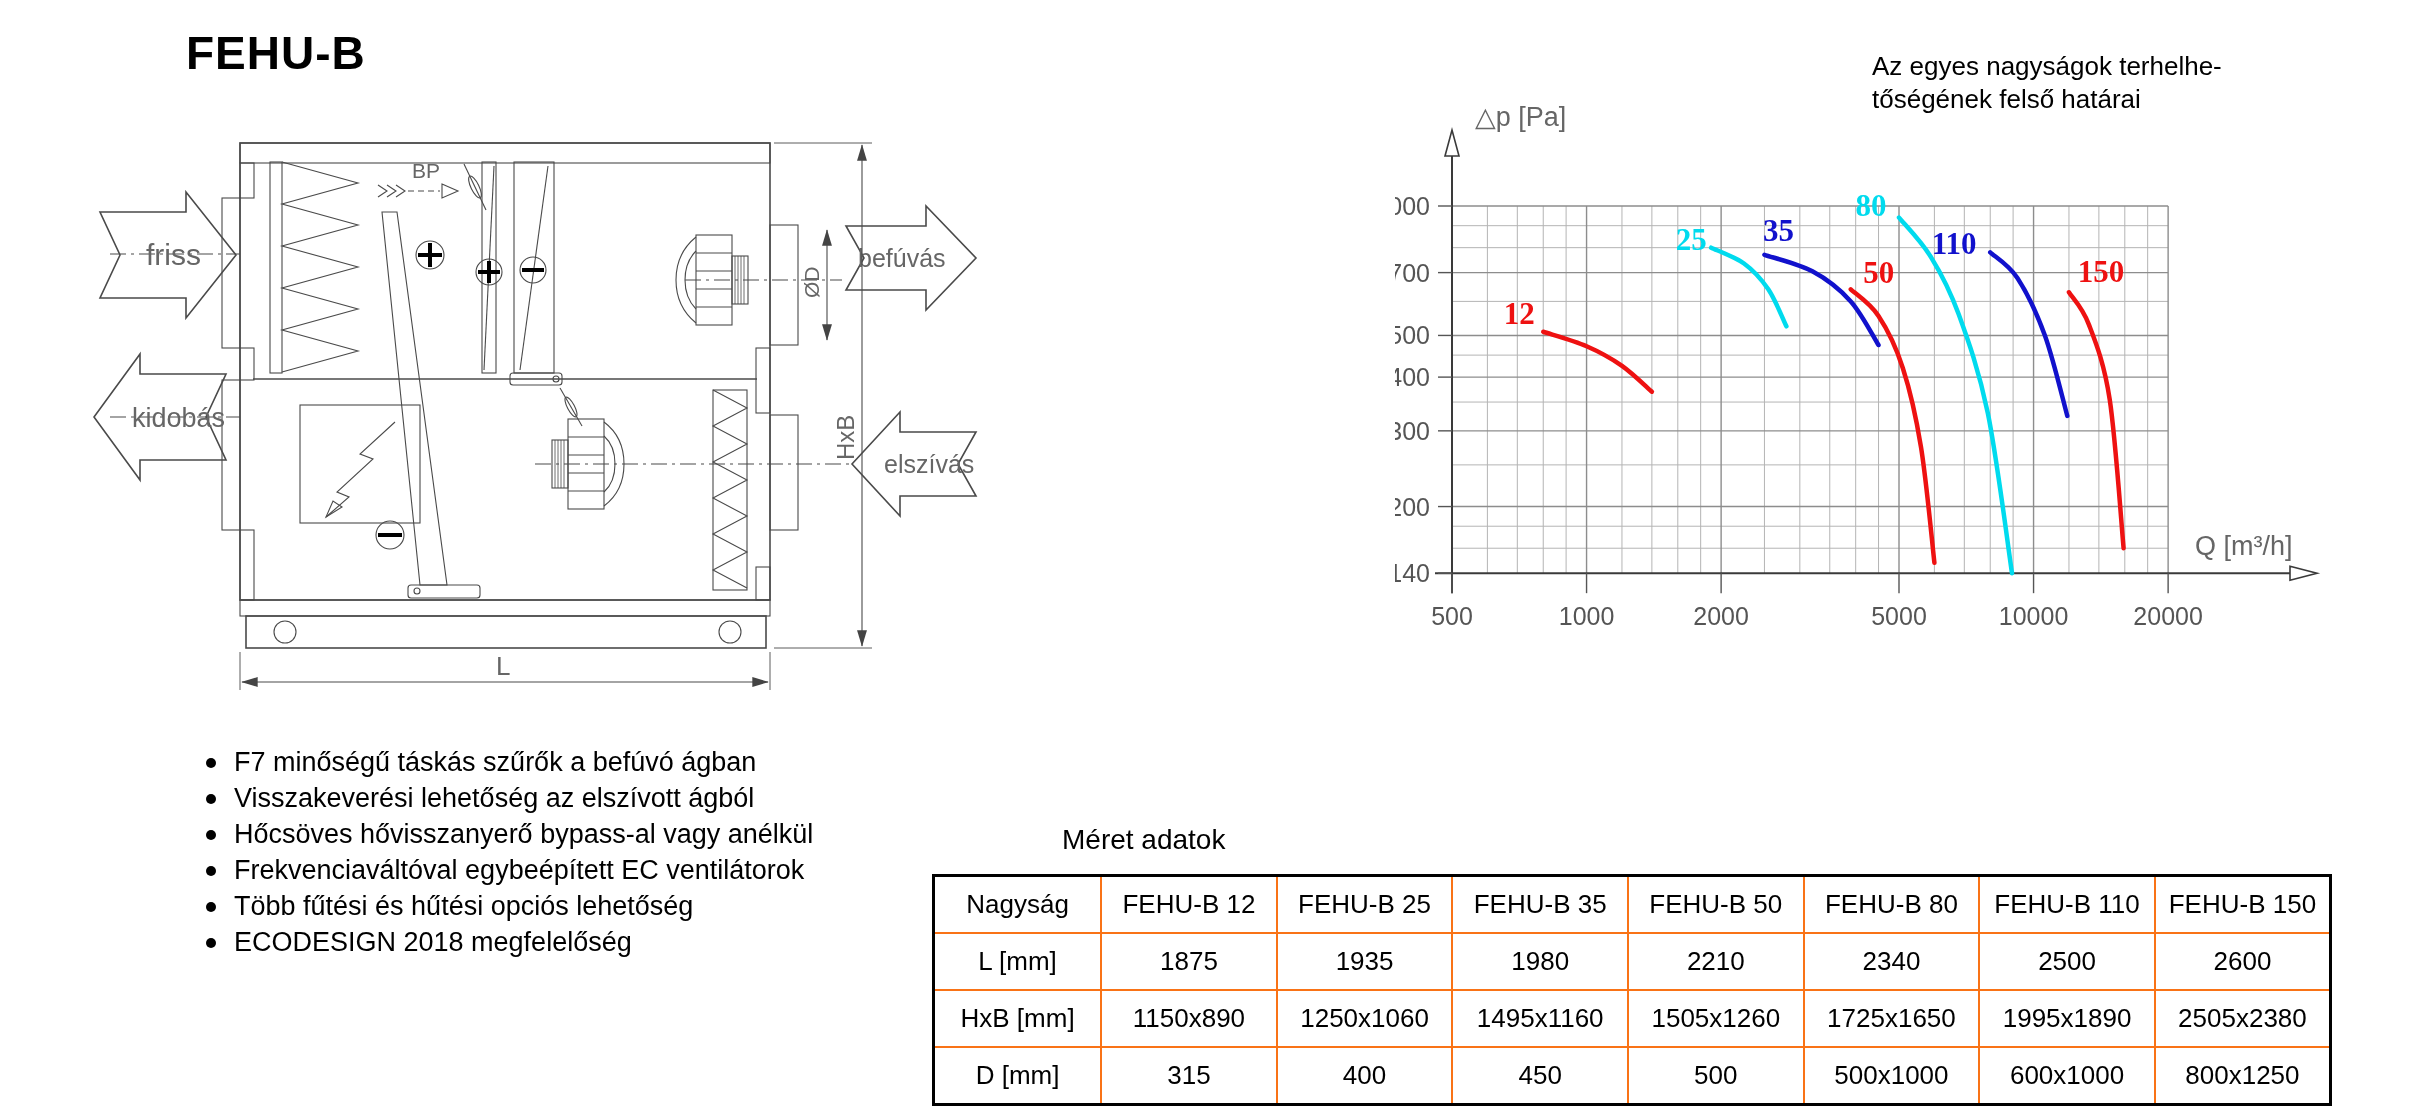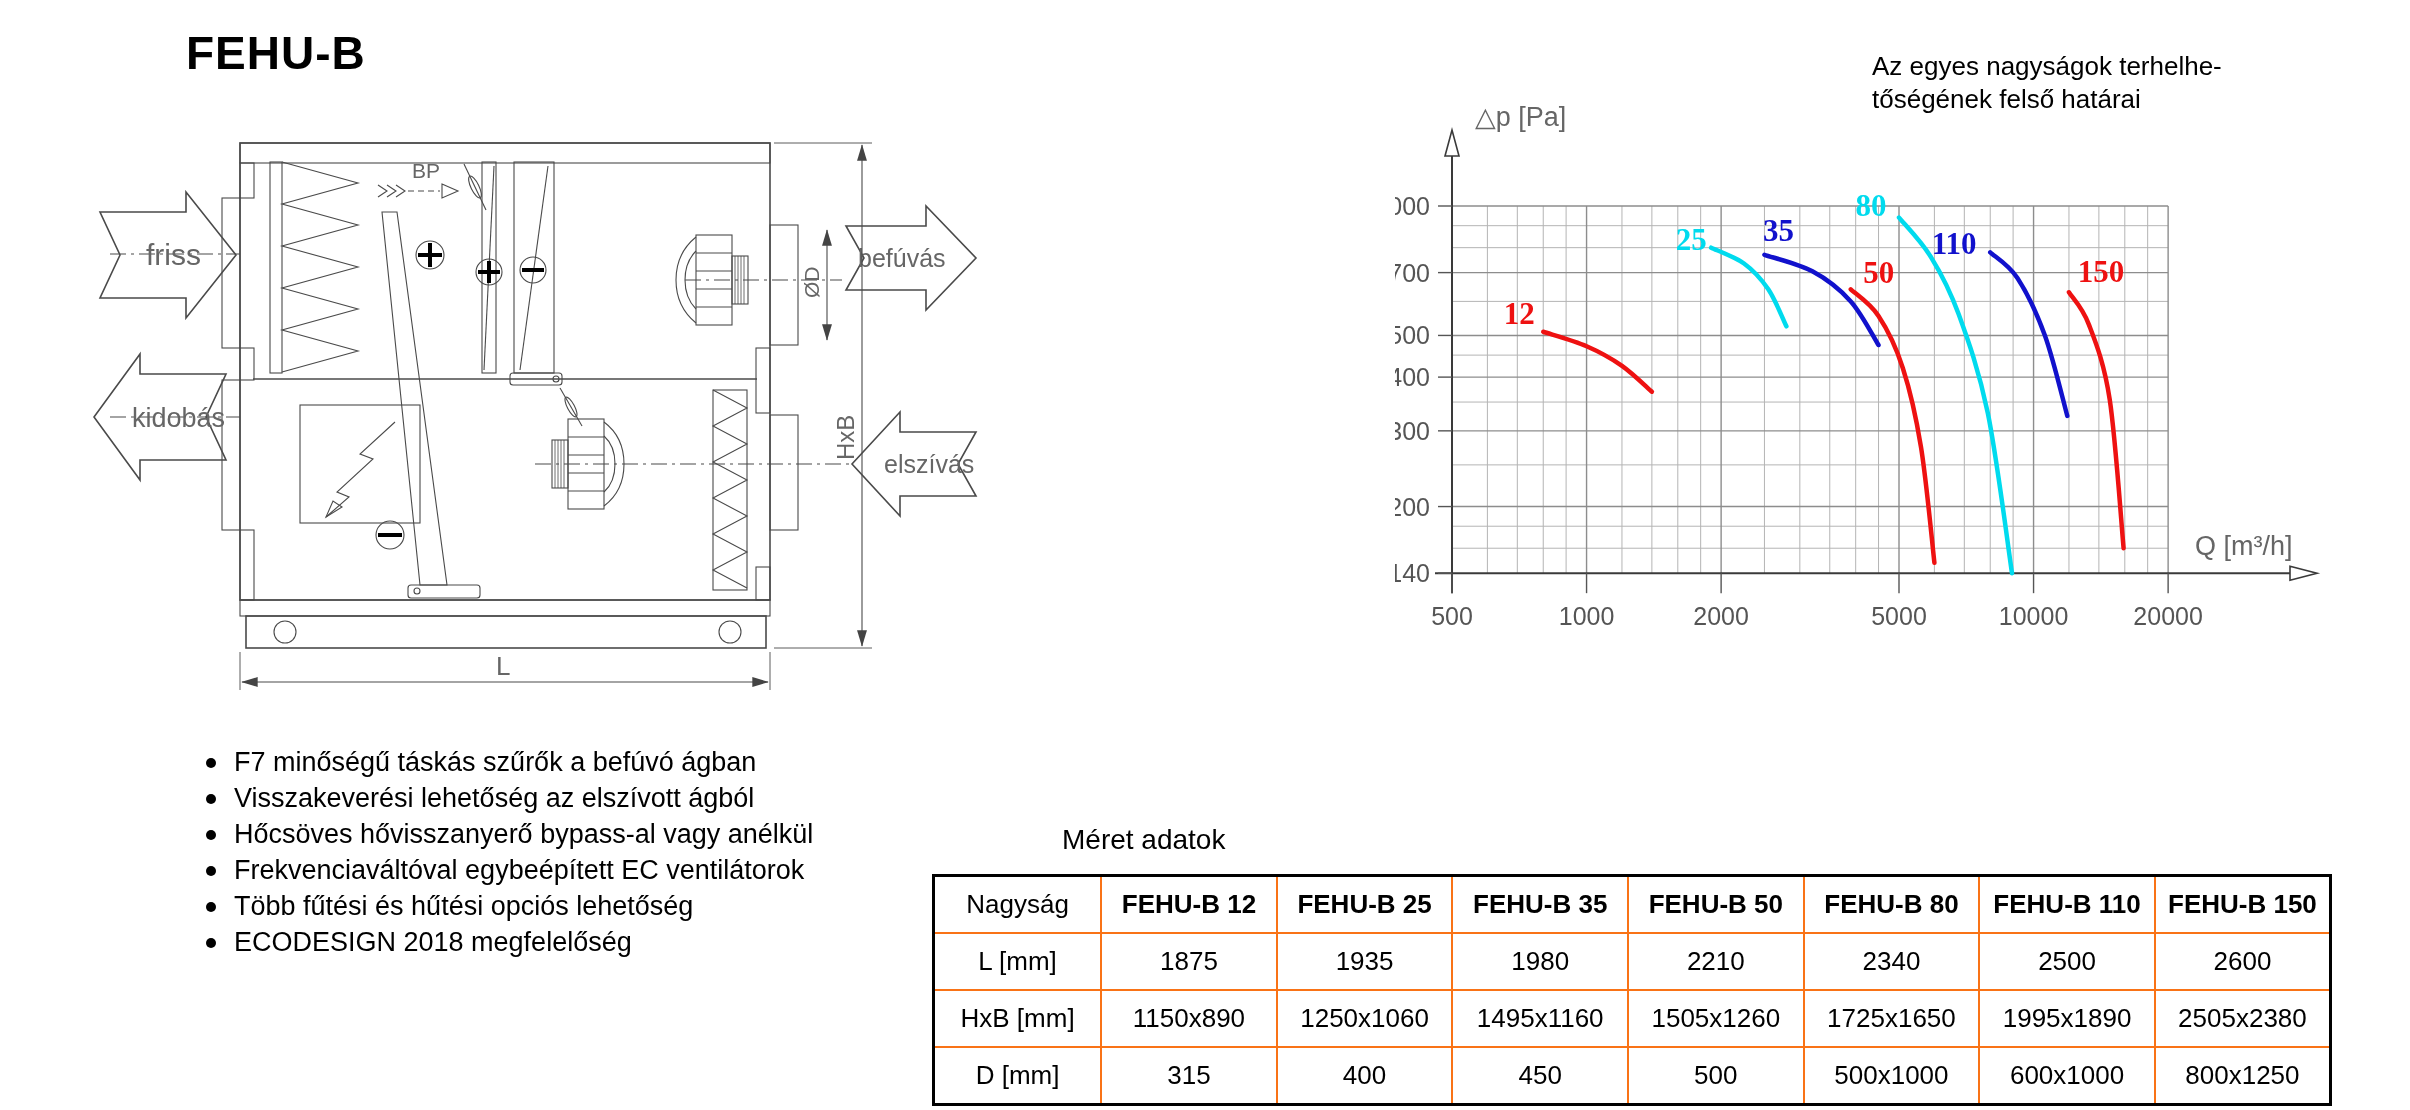--- a/index.html
+++ b/index.html
@@ -15,21 +15,21 @@
   #features{left:200px;top:744px;margin:0;padding:0;list-style:none;font-size:27px;line-height:36px;}
   #features li{position:relative;padding-left:34px;}
   #features li::before{content:"";position:absolute;left:6px;top:14px;width:10px;height:10px;border-radius:50%;background:#000;}
   #features li .it{}
   
   #table-title{left:1062px;top:824px;font-size:28px;}
   #dim-table{left:932px;top:874px;border-collapse:collapse;table-layout:fixed;width:1400px;}
   #dim-table td,#dim-table th{border:2px solid #f97316;text-align:center;font-size:26px;
       height:55px;padding:0 4px;white-space:nowrap;font-weight:normal;}
   #dim-table{border:3px solid #000;}
-  #dim-table th.size{font-weight:bold;}
+  #dim-table th.size{font-weight:normal;}
   #dim-table col.c0{width:12.0%;}
   
   .cad-line{stroke:#4a4a4a;fill:none;stroke-width:1.6;}
   .cad-thin{stroke:#4a4a4a;fill:none;stroke-width:1.1;}
   .cad-text{fill:#666;font-family:"Liberation Sans",sans-serif;}
   .tick-text{fill:#555;font-family:"Liberation Sans",sans-serif;font-size:25px;}
   .curve-label{font-family:"Liberation Serif",serif;font-size:31px;font-weight:600;}
 </style>
 </head>
 <body>

